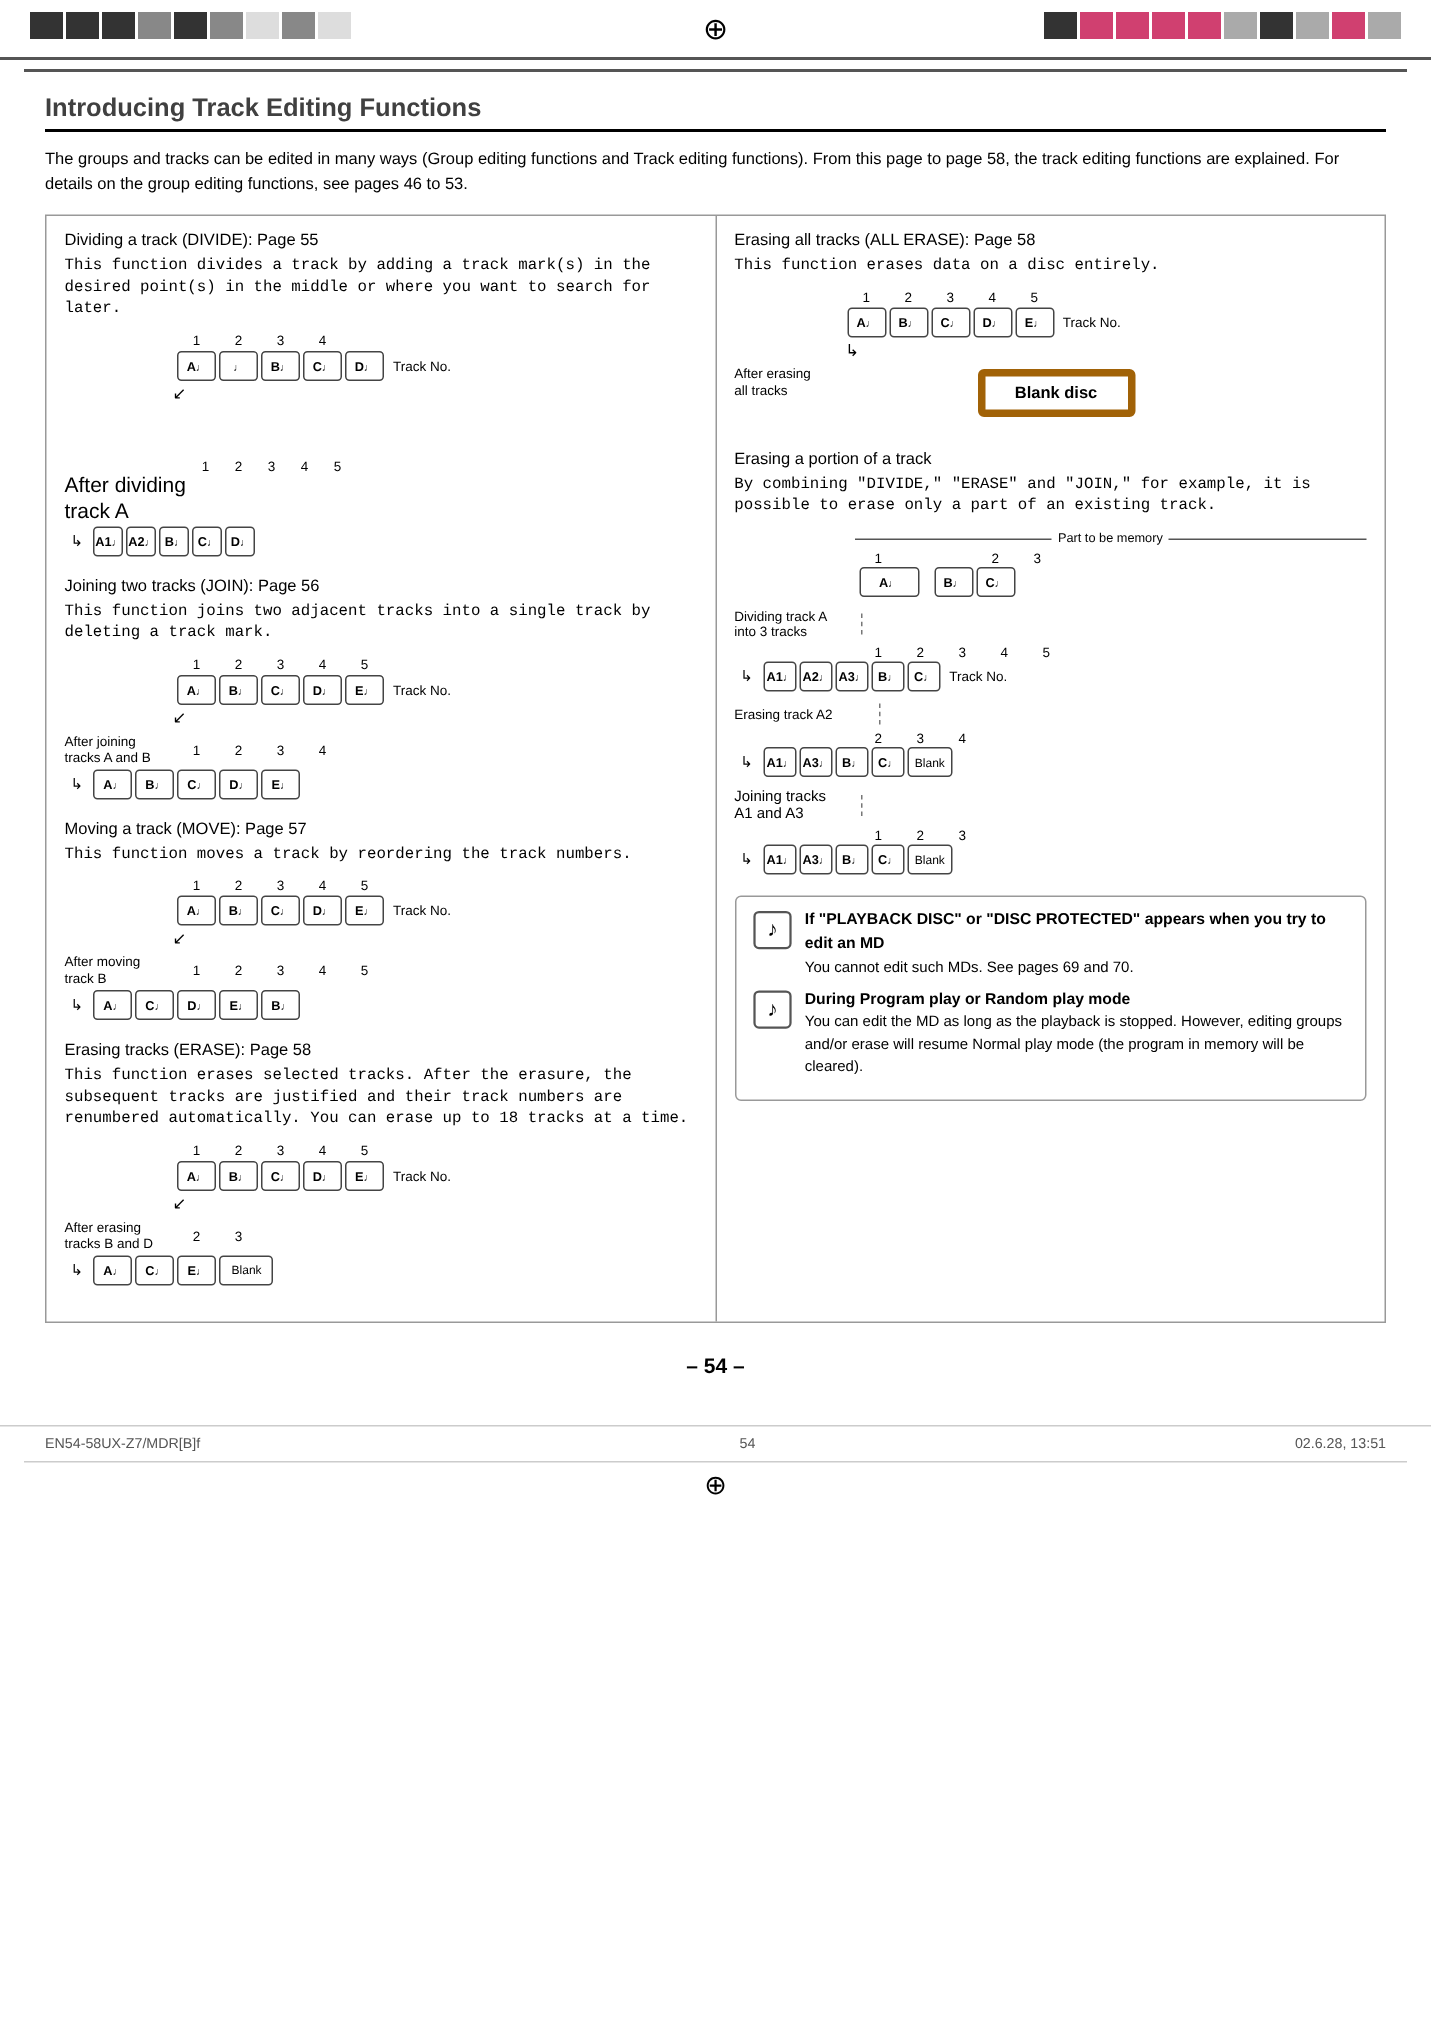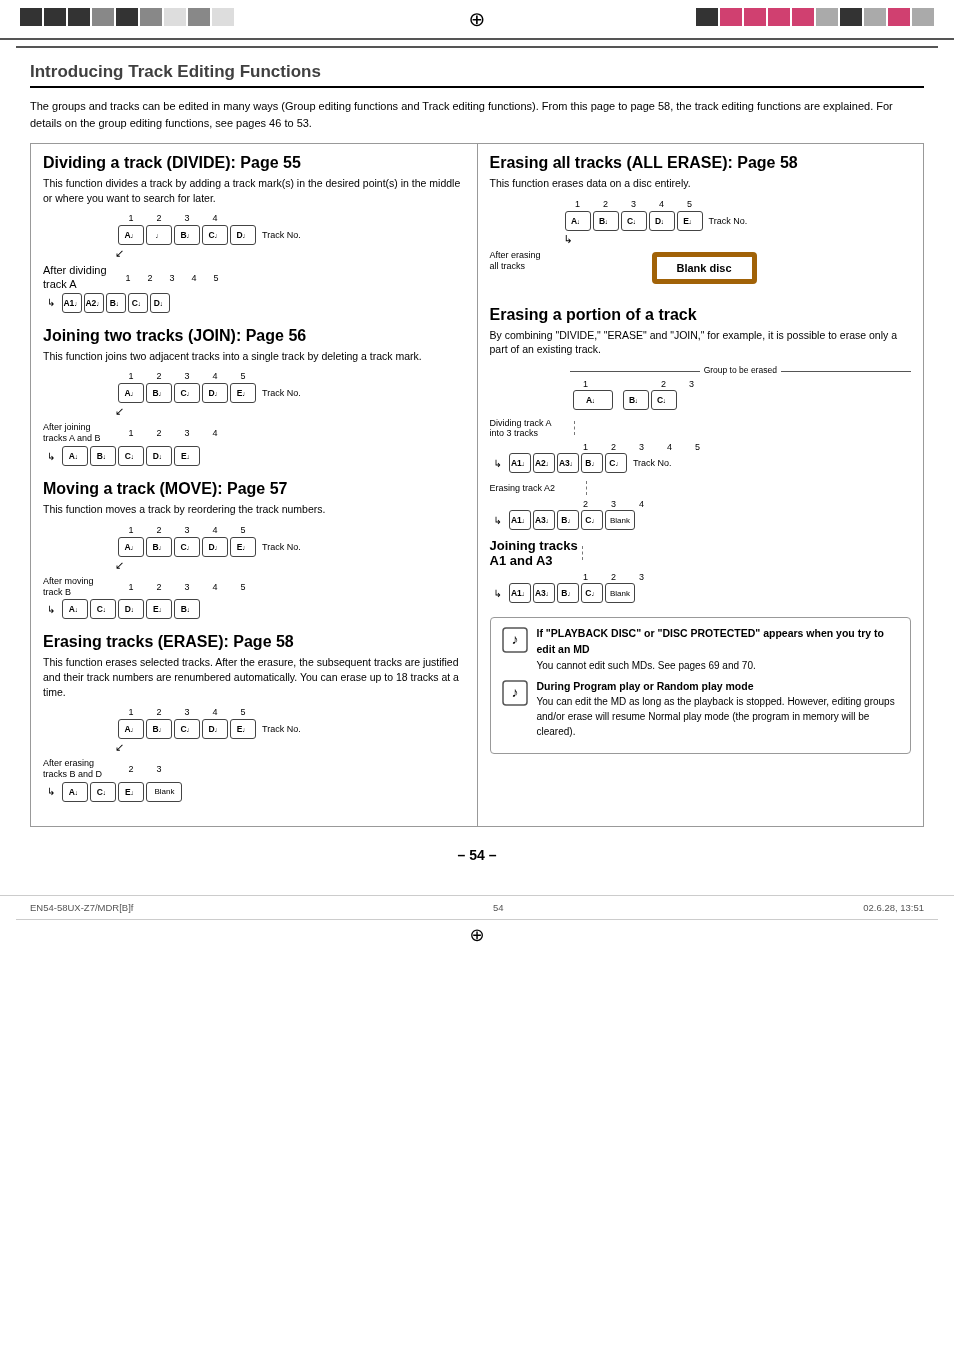--- a/index.html
+++ b/index.html
@@ -53,29 +53,30 @@
       padding: 10px 12px;
     }
 
     .col-right {
       flex: 1;
       padding: 10px 12px;
     }
 
     
     .section-title {
-      font-weight: bold;
-      font-size: 16px;
+      font-weight: normal;
+      font-size: 11px;
       margin-bottom: 4px;
     }
 
     .section-desc {
       font-size: 10.5px;
       line-height: 1.4;
       margin-bottom: 8px;
+      font-family: Liberation Mono, monospace;
     }
 
     
     .blank-disc {
       border: 5px solid #a16207;
       border-radius: 4px;
       padding: 5px 20px;
       text-align: center;
       font-size: 11px;
       font-weight: bold;
@@ -301,21 +302,21 @@
                 <div class="tbox">D<span class="tnote"></span></div>
               </div>
               <div class="td-track-no">Track No.</div>
             </div>
 
             <div style="display:flex;align-items:center;margin-left:72px;margin-bottom:2px;">
               <div style="font-size:11px;">↙</div>
             </div>
 
             <div class="td-row">
-              <div class="td-label" style="font-size:11px;">After dividing<br>track A</div>
+              <div class="td-label" style="font-size:14px;margin-top:42px;">After dividing<br>track A</div>
               <div class="td-nums">
                 <div class="td-num" style="width:20px;">1</div>
                 <div class="td-num" style="width:20px;">2</div>
                 <div class="td-num" style="width:20px;">3</div>
                 <div class="td-num" style="width:20px;">4</div>
                 <div class="td-num" style="width:20px;">5</div>
               </div>
             </div>
 
             <div class="td-row">
@@ -531,21 +532,21 @@
         </div>
 
         <div class="diagram-section">
           <div class="section-title">Erasing a portion of a track</div>
           <div class="section-desc">By combining "DIVIDE," "ERASE" and "JOIN," for example, it is possible to erase only a part of an existing track.</div>
 
           <div style="position:relative;">
 
             <div style="display:flex;margin-left:80px;margin-bottom:2px;font-size:8.5px;align-items:flex-end;">
               <div style="flex:1;border-bottom:1px solid #555;margin-bottom:3px;"></div>
-              <div style="padding:0 4px;font-size:8.5px;">Group to be erased</div>
+              <div style="padding:0 4px;font-size:8.5px;">Part to be memory</div>
               <div style="flex:1;border-bottom:1px solid #555;margin-bottom:3px;"></div>
             </div>
 
             <div class="td-outer" style="gap:1px;">
               <div class="td-row">
                 <div class="td-label" style="min-width:80px;"></div>
                 <div class="td-nums">
                   <div class="td-num">1</div>
                   <div style="width:48px;text-align:center;font-size:9px;"></div>
                   <div class="td-num">2</div>
@@ -613,21 +614,21 @@
                   <div class="tbox" style="width:22px;">A1<span class="tnote"></span></div>
                   <div class="tbox" style="width:22px;">A3<span class="tnote"></span></div>
                   <div class="tbox" style="width:22px;">B<span class="tnote"></span></div>
                   <div class="tbox" style="width:22px;">C<span class="tnote"></span></div>
                   <div class="tbox-blank" style="width:30px;">Blank</div>
                 </div>
               </div>
             </div>
 
             <div style="display:flex;align-items:center;gap:4px;margin:2px 0 2px 0;">
-              <div style="font-size:13px;min-width:80px;font-weight:bold;">Joining tracks<br>A1 and A3</div>
+              <div style="font-size:10px;min-width:80px;">Joining tracks<br>A1 and A3</div>
               <div style="border-left:1px dashed #777;height:14px;"></div>
             </div>
 
             <div class="td-outer" style="gap:1px;">
               <div class="td-row">
                 <div class="td-label" style="min-width:80px;"></div>
                 <div class="td-nums">
                   <div class="td-num">1</div>
                   <div class="td-num">2</div>
                   <div class="td-num">3</div>

